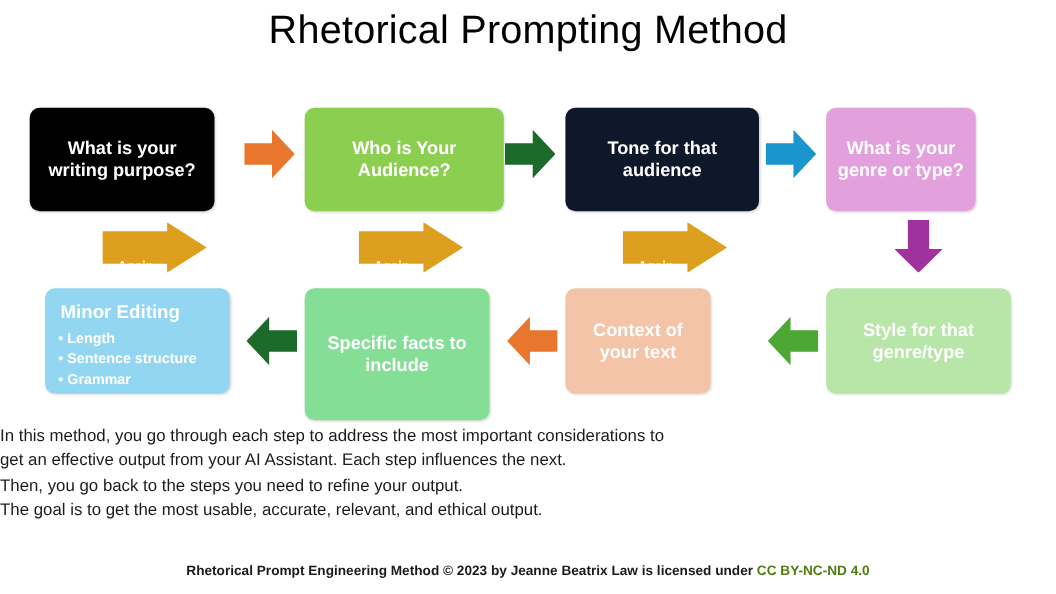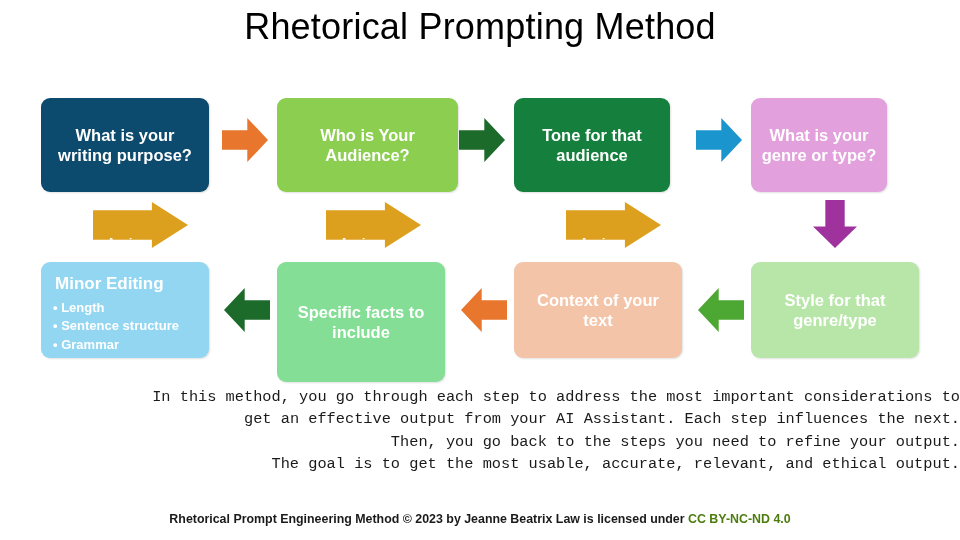--- a/index.html
+++ b/index.html
@@ -115,25 +115,25 @@
     letter-spacing: 0.1px;
     font-family: "Liberation Sans", sans-serif;
   }
 
   
   .caption {
     position: absolute;
     left: 0;
     top: 386px;
     width: 960px;
-    text-align: right;
+    text-align: left;
     font-size: 15.3px;
     line-height: 1.47;
     color: #1a1a1a;
-    font-family: Liberation Mono, monospace;
+    font-family: Liberation Sans, sans-serif;
   }
   .caption div { white-space: nowrap; }
 
   
   .footer {
     position: absolute;
     left: 0;
     top: 512px;
     width: 960px;
     text-align: center;
@@ -147,29 +147,29 @@
     font-weight: bold;
   }
 </style>
 </head>
 <body>
 
 <div id="page">
 
   <div class="title">Rhetorical Prompting Method</div>
 
-  <div class="box" style="left:41px; top:98px; width:168px; height:94px; background:#0c4a6e;">
+  <div class="box" style="left:27px; top:98px; width:168px; height:94px; background:#000000;">
     <span class="box-label">What is your writing purpose?</span>
   </div>
 
   <div class="box" style="left:277px; top:98px; width:181px; height:94px; background:#8CCE50;">
     <span class="box-label">Who is Your Audience?</span>
   </div>
 
-  <div class="box" style="left:514px; top:98px; width:156px; height:94px; background:#15803d;">
+  <div class="box" style="left:514px; top:98px; width:176px; height:94px; background:#0f172a;">
     <span class="box-label">Tone for that audience</span>
   </div>
 
   <div class="box" style="left:751px; top:98px; width:136px; height:94px; background:#E2A0DC;">
     <span class="box-label">What is your genre or type?</span>
   </div>
 
   <div class="arrow arrow-right" style="left:222px; top:118px; width:46px; height:44px; background:#E8762C;"></div>
 
   <div class="arrow arrow-right" style="left:459px; top:118px; width:46px; height:44px; background:#1D6B2B;"></div>
@@ -196,21 +196,21 @@
       <li>Length</li>
       <li>Sentence structure</li>
       <li>Grammar</li>
     </ul>
   </div>
 
   <div class="box" style="left:277px; top:262px; width:168px; height:120px; background:#84DE96;">
     <span class="box-label">Specific facts to include</span>
   </div>
 
-  <div class="box" style="left:514px; top:262px; width:168px; height:96px; background:#F3C4A8;">
+  <div class="box" style="left:514px; top:262px; width:132px; height:96px; background:#F3C4A8;">
     <span class="box-label">Context of your text</span>
   </div>
 
   <div class="box" style="left:751px; top:262px; width:168px; height:96px; background:#B8E6A8;">
     <span class="box-label">Style for that genre/type</span>
   </div>
 
   <div class="arrow arrow-left" style="left:698px; top:288px; width:46px; height:44px; background:#4CA832;"></div>
 
   <div class="arrow arrow-left" style="left:461px; top:288px; width:46px; height:44px; background:#E8762C;"></div>

